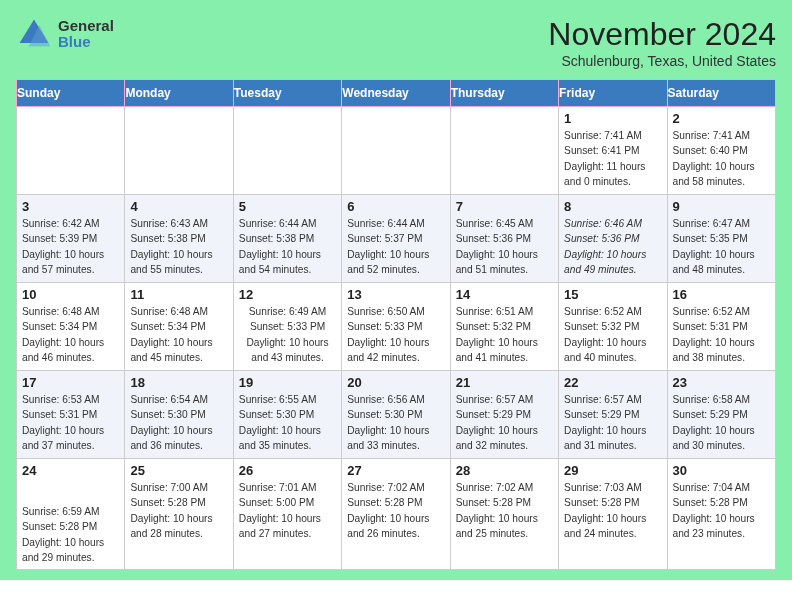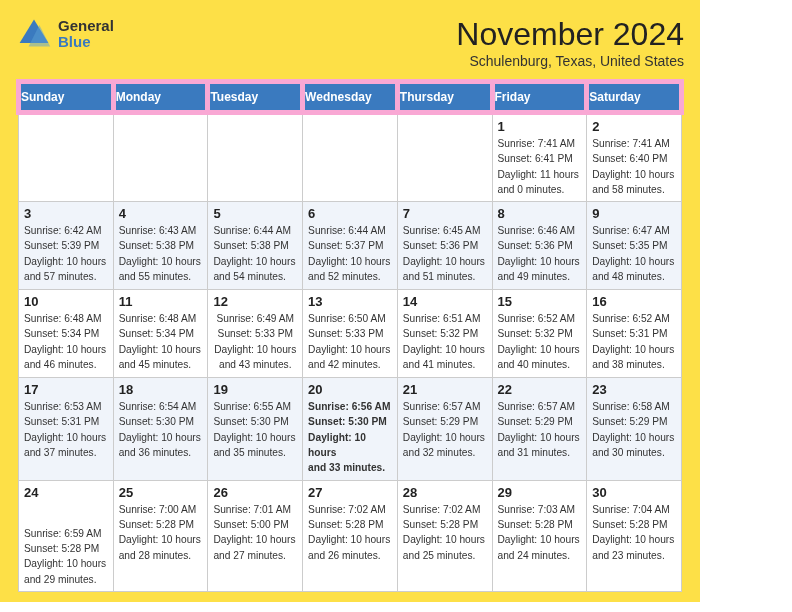--- a/index.html
+++ b/index.html
@@ -4,22 +4,22 @@
   <style>
     * { box-sizing: border-box; margin: 0; padding: 0; }
     body {
       font-family: Arial, sans-serif;
       background: #fff;
       width: 792px;
       min-height: 612px;
       padding: 0;
     }
     .page {
-      width: 700px;
-      background: #fde047;
+      width: 792px;
+      background: #86efac;
       padding: 16px 16px 10px 16px;
     }
     .header {
       display: flex;
       justify-content: space-between;
       align-items: flex-start;
       margin-bottom: 10px;
     }
     .logo {
       display: flex;
@@ -62,21 +62,21 @@
       border-collapse: collapse;
       table-layout: fixed;
     }
     .calendar thead tr th {
       background: #3a7abf;
       color: #fff;
       font-size: 12px;
       font-weight: bold;
       padding: 6px 0;
       text-align: left;
-      border: 5px solid #f9a8d4;
+      border: 1px solid #f9a8d4;
     }
     .calendar tbody tr td {
       border: 1px solid #ccc;
       vertical-align: top;
       padding: 4px 5px;
       font-size: 10.5px;
       color: #222;
       background: #fff;
       height: 88px;
     }
@@ -185,21 +185,21 @@
           </td>
           <td>
             <span class="day-number">7</span>
             <div class="day-info" style="white-space: pre-line;">Sunrise: 6:45 AM
 Sunset: 5:36 PM
 Daylight: 10 hours
 and 51 minutes.</div>
           </td>
           <td>
             <span class="day-number">8</span>
-            <div class="day-info" style="white-space: pre-line;">Sunrise: 6:46 AM
+            <div class="day-info" style="white-space: pre-line; font-style: italic;">Sunrise: 6:46 AM
 Sunset: 5:36 PM
 Daylight: 10 hours
 and 49 minutes.</div>
           </td>
           <td>
             <span class="day-number">9</span>
             <div class="day-info" style="white-space: pre-line;">Sunrise: 6:47 AM
 Sunset: 5:35 PM
 Daylight: 10 hours
 and 48 minutes.</div>
@@ -273,21 +273,21 @@
           </td>
           <td>
             <span class="day-number">19</span>
             <div class="day-info" style="white-space: pre-line;">Sunrise: 6:55 AM
 Sunset: 5:30 PM
 Daylight: 10 hours
 and 35 minutes.</div>
           </td>
           <td>
             <span class="day-number">20</span>
-            <div class="day-info" style="white-space: pre-line; font-weight: bold;">Sunrise: 6:56 AM
+            <div class="day-info" style="white-space: pre-line;">Sunrise: 6:56 AM
 Sunset: 5:30 PM
 Daylight: 10 hours
 and 33 minutes.</div>
           </td>
           <td>
             <span class="day-number">21</span>
             <div class="day-info" style="white-space: pre-line;">Sunrise: 6:57 AM
 Sunset: 5:29 PM
 Daylight: 10 hours
 and 32 minutes.</div>

